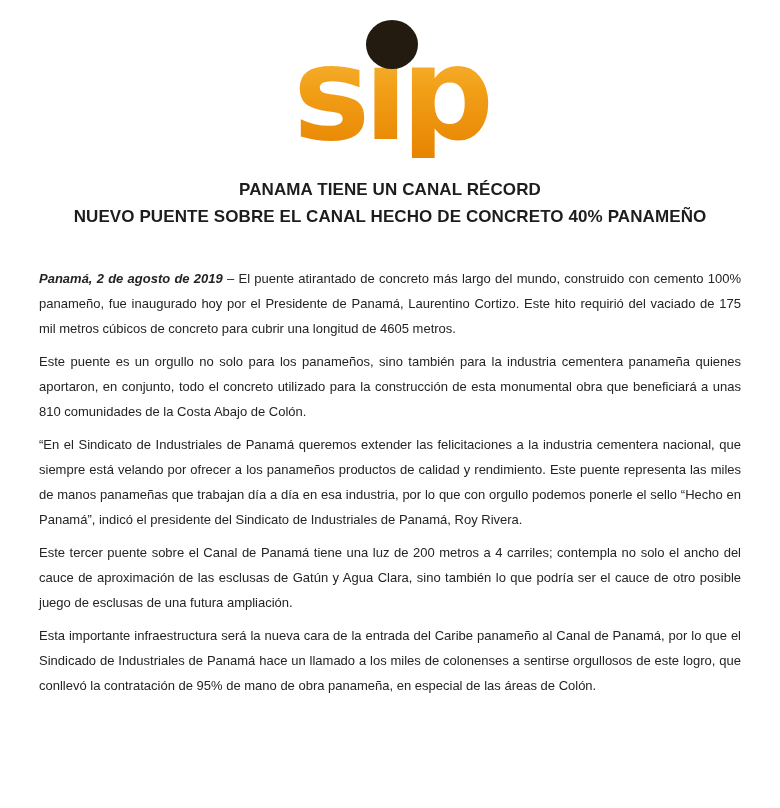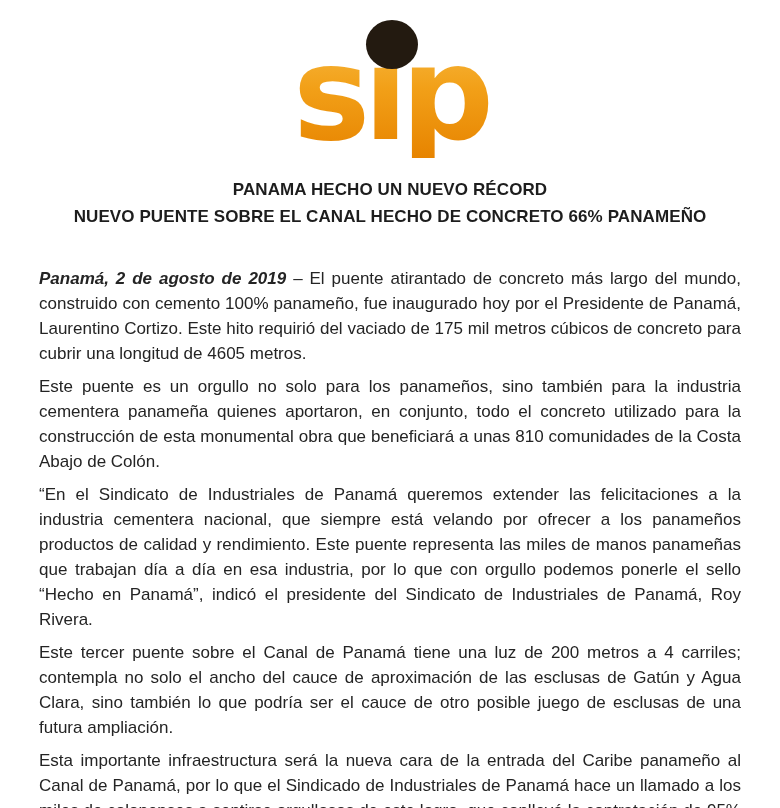--- a/index.html
+++ b/index.html
@@ -70,21 +70,21 @@
     letter-spacing: 0.1px;
   }
   .headline .tl { display: block; }
 
   
   .article-body {
     margin-top: 36px;
   }
   .article-body p {
     margin: 0 0 8px 0;
-    font-size: 17px;
+    font-size: 13px;
     line-height: 25px;
     text-align: justify;
     color: #242424;
   }
   .dateline {
     font-weight: bold;
     font-style: italic;
   }
 </style>
 </head>
@@ -93,22 +93,22 @@
 <div class="page">
 
   <header>
     <div class="logo-block">
       <span class="logo-text">sıp</span>
       <span class="logo-dot"></span>
     </div>
   </header>
 
   <h1 class="headline">
-    <span class="tl">PANAMA HECHO UN NUEVO RÉCORD</span>
-    <span class="tl">NUEVO PUENTE SOBRE EL CANAL HECHO DE CONCRETO 66% PANAMEÑO</span>
+    <span class="tl">PANAMA TIENE UN CANAL RÉCORD</span>
+    <span class="tl">NUEVO PUENTE SOBRE EL CANAL HECHO DE CONCRETO 40% PANAMEÑO</span>
   </h1>
 
   <section class="article-body">
     <p><span class="dateline">Panamá, 2 de agosto de 2019 </span><span>– El puente atirantado de concreto más largo del mundo, construido con cemento 100% panameño, fue inaugurado hoy por el Presidente de Panamá, Laurentino Cortizo. Este hito requirió del vaciado de 175 mil metros cúbicos de concreto para cubrir una longitud de 4605 metros.</span></p>
 
     <p><span>Este puente es un orgullo no solo para los panameños, sino también para la industria cementera panameña quienes aportaron, en conjunto, todo el concreto utilizado para la construcción de esta monumental obra que beneficiará a unas 810 comunidades de la Costa Abajo de Colón.</span></p>
 
     <p><span>“En el Sindicato de Industriales de Panamá queremos extender las felicitaciones a la industria cementera nacional, que siempre está velando por ofrecer a los panameños productos de calidad y rendimiento. Este puente representa las miles de manos panameñas que trabajan día a día en esa industria, por lo que con orgullo podemos ponerle el sello “Hecho en Panamá”, indicó el presidente del Sindicato de Industriales de Panamá, Roy Rivera.</span></p>
 
     <p><span>Este tercer puente sobre el Canal de Panamá tiene una luz de 200 metros a 4 carriles; contempla no solo el ancho del cauce de aproximación de las esclusas de Gatún y Agua Clara, sino también lo que podría ser el cauce de otro posible juego de esclusas de una futura ampliación.</span></p>

